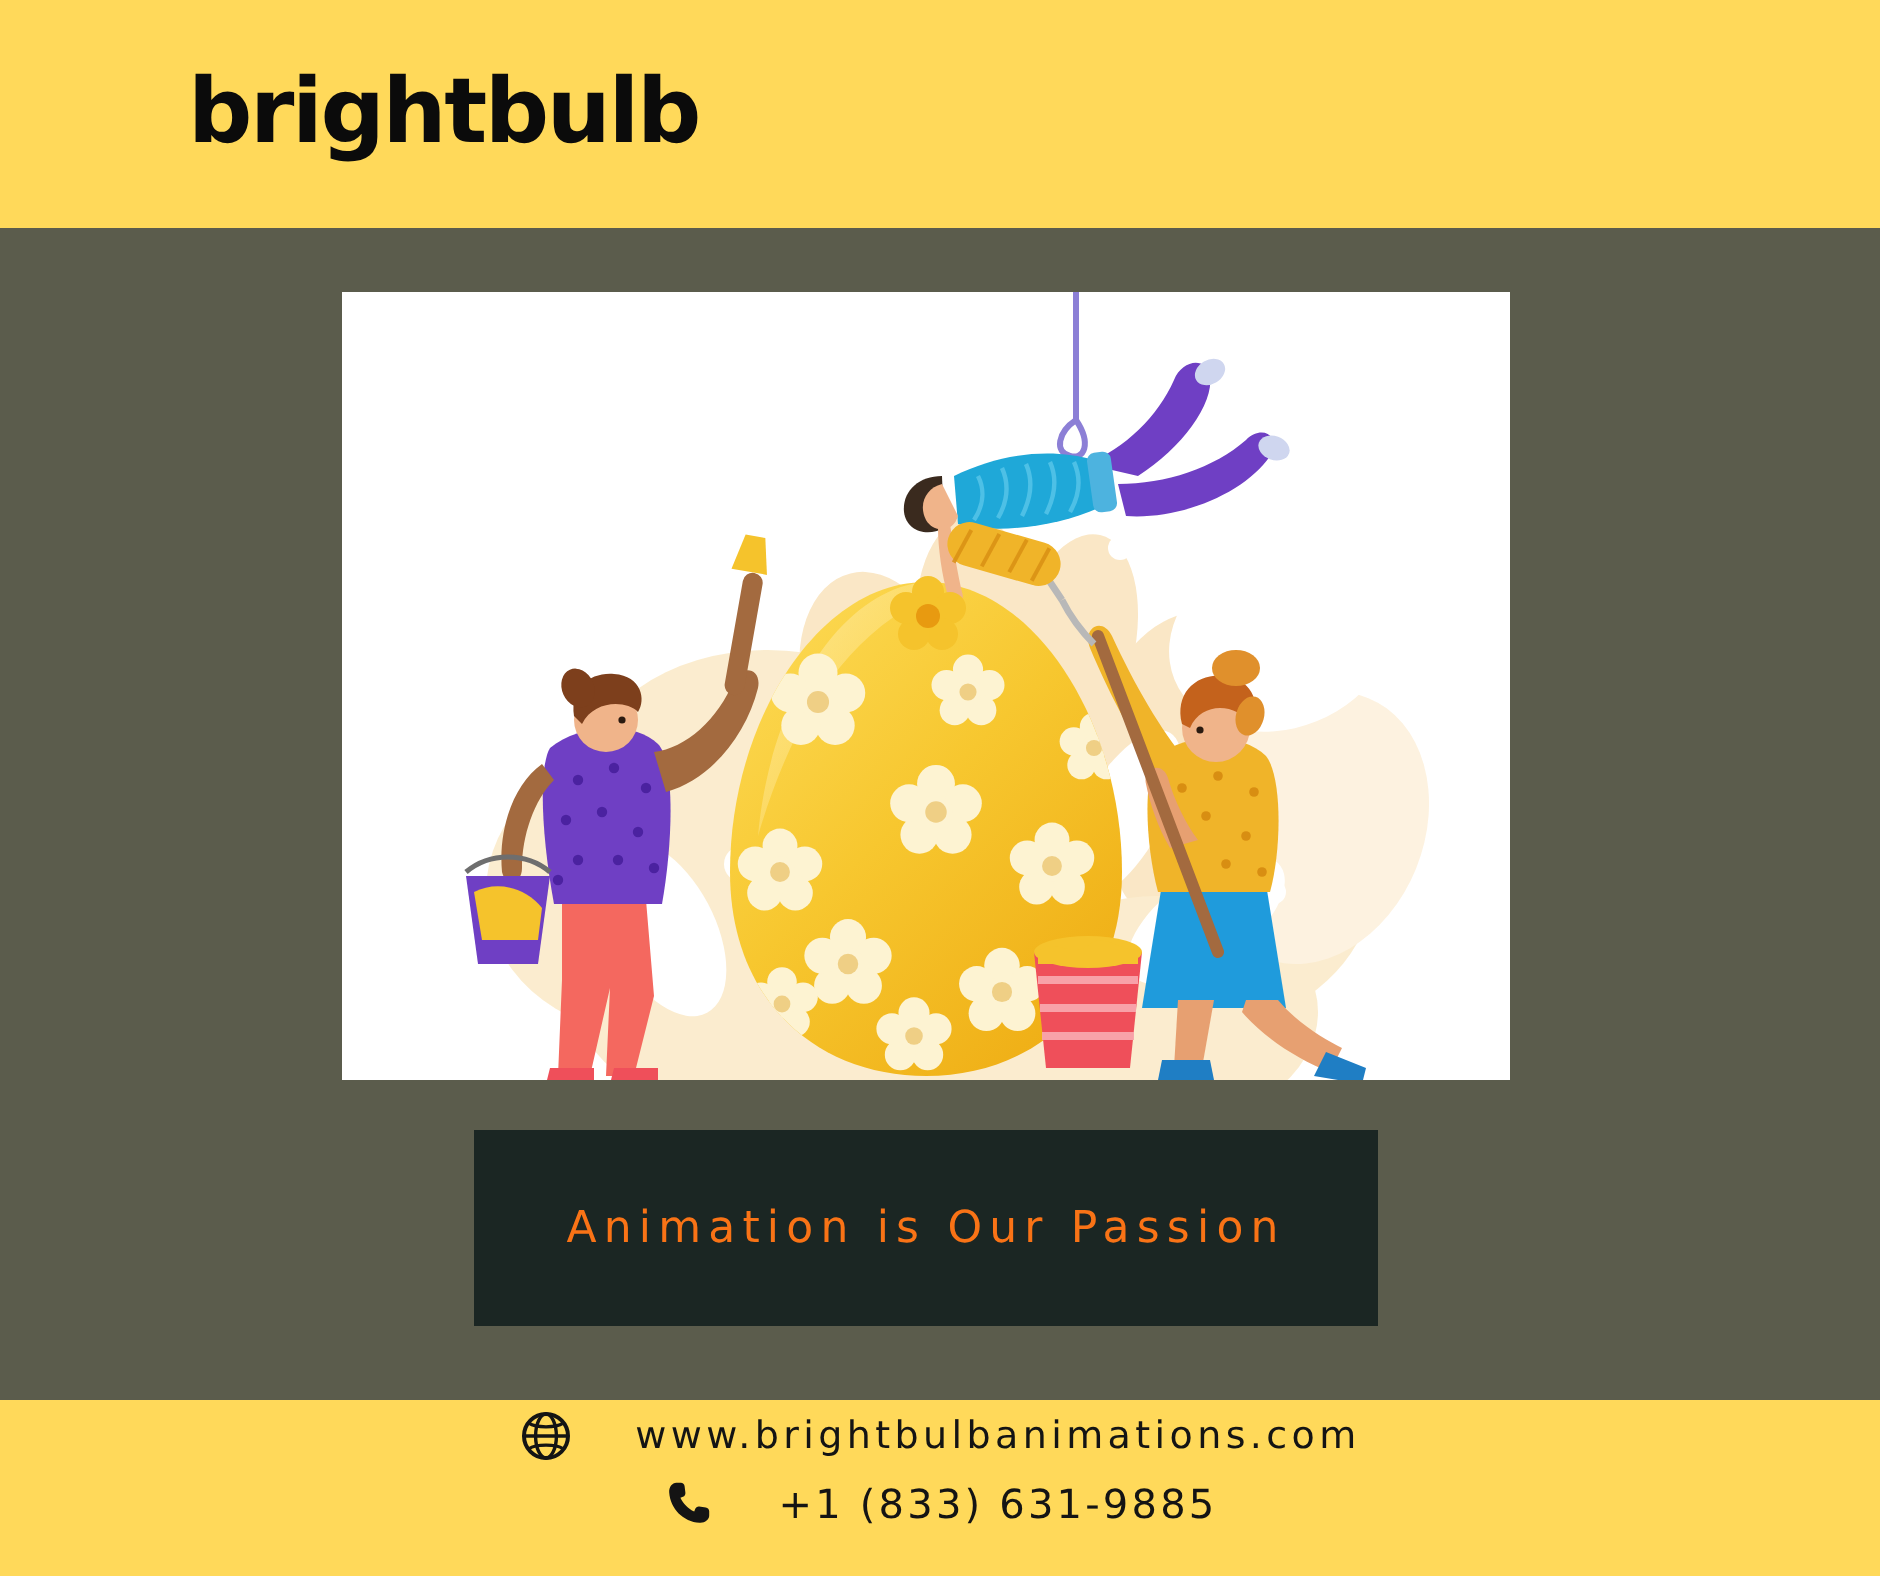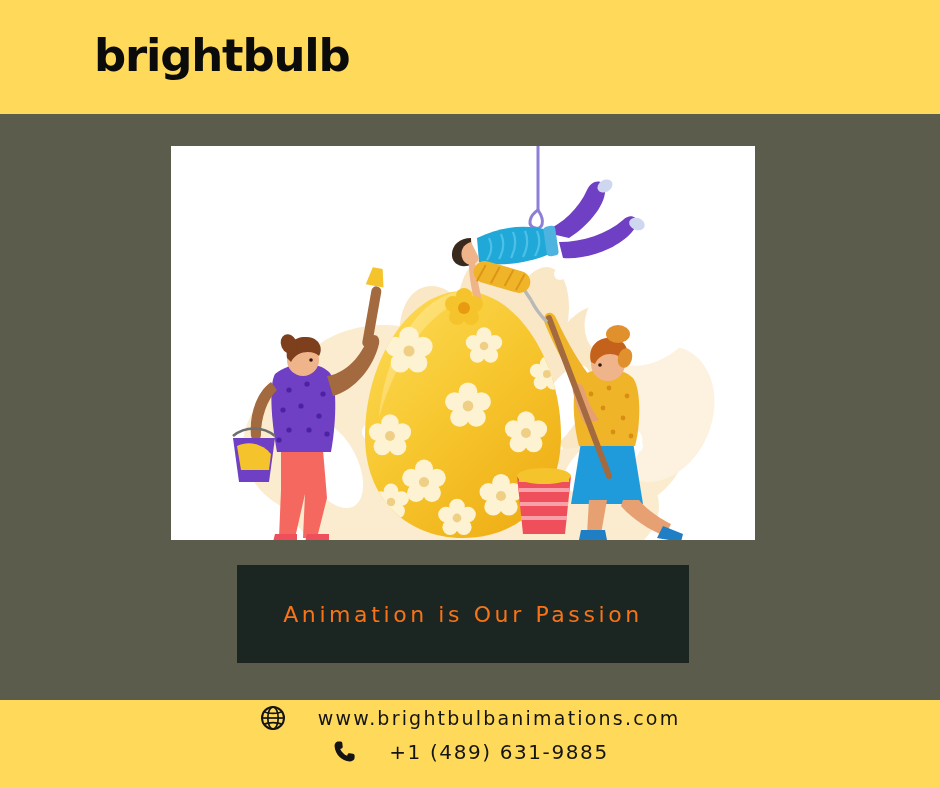--- a/index.html
+++ b/index.html
@@ -367,16 +367,16 @@
     </span>
     <span class="footer-text">www.brightbulbanimations.com</span>
   </div>
 
   <div class="footer-row phone">
     <span class="footer-icon">
       <svg width="26" height="26" viewBox="0 0 26 26">
         <path d="M7.2 2.4 C 5.1 2.4 3.4 4.6 3.6 7.2 C 4.2 15.4 10.6 21.8 18.8 22.4 C 21.4 22.6 23.6 20.9 23.6 18.8 L 23.6 16.6 C 23.6 15.6 22.9 14.8 21.9 14.7 L 18.6 14.3 C 17.7 14.2 16.9 14.7 16.6 15.5 L 16.1 16.8 C 13.1 15.4 10.6 12.9 9.2 9.9 L 10.5 9.4 C 11.3 9.1 11.8 8.3 11.7 7.4 L 11.3 4.1 C 11.2 3.1 10.4 2.4 9.4 2.4 Z" fill="#141414"></path>
       </svg>
     </span>
-    <span class="footer-text phone-number">+1 (489) 631-9885</span>
+    <span class="footer-text phone-number">+1 (833) 631-9885</span>
   </div>
 
 </div>
 
 </body></html>

